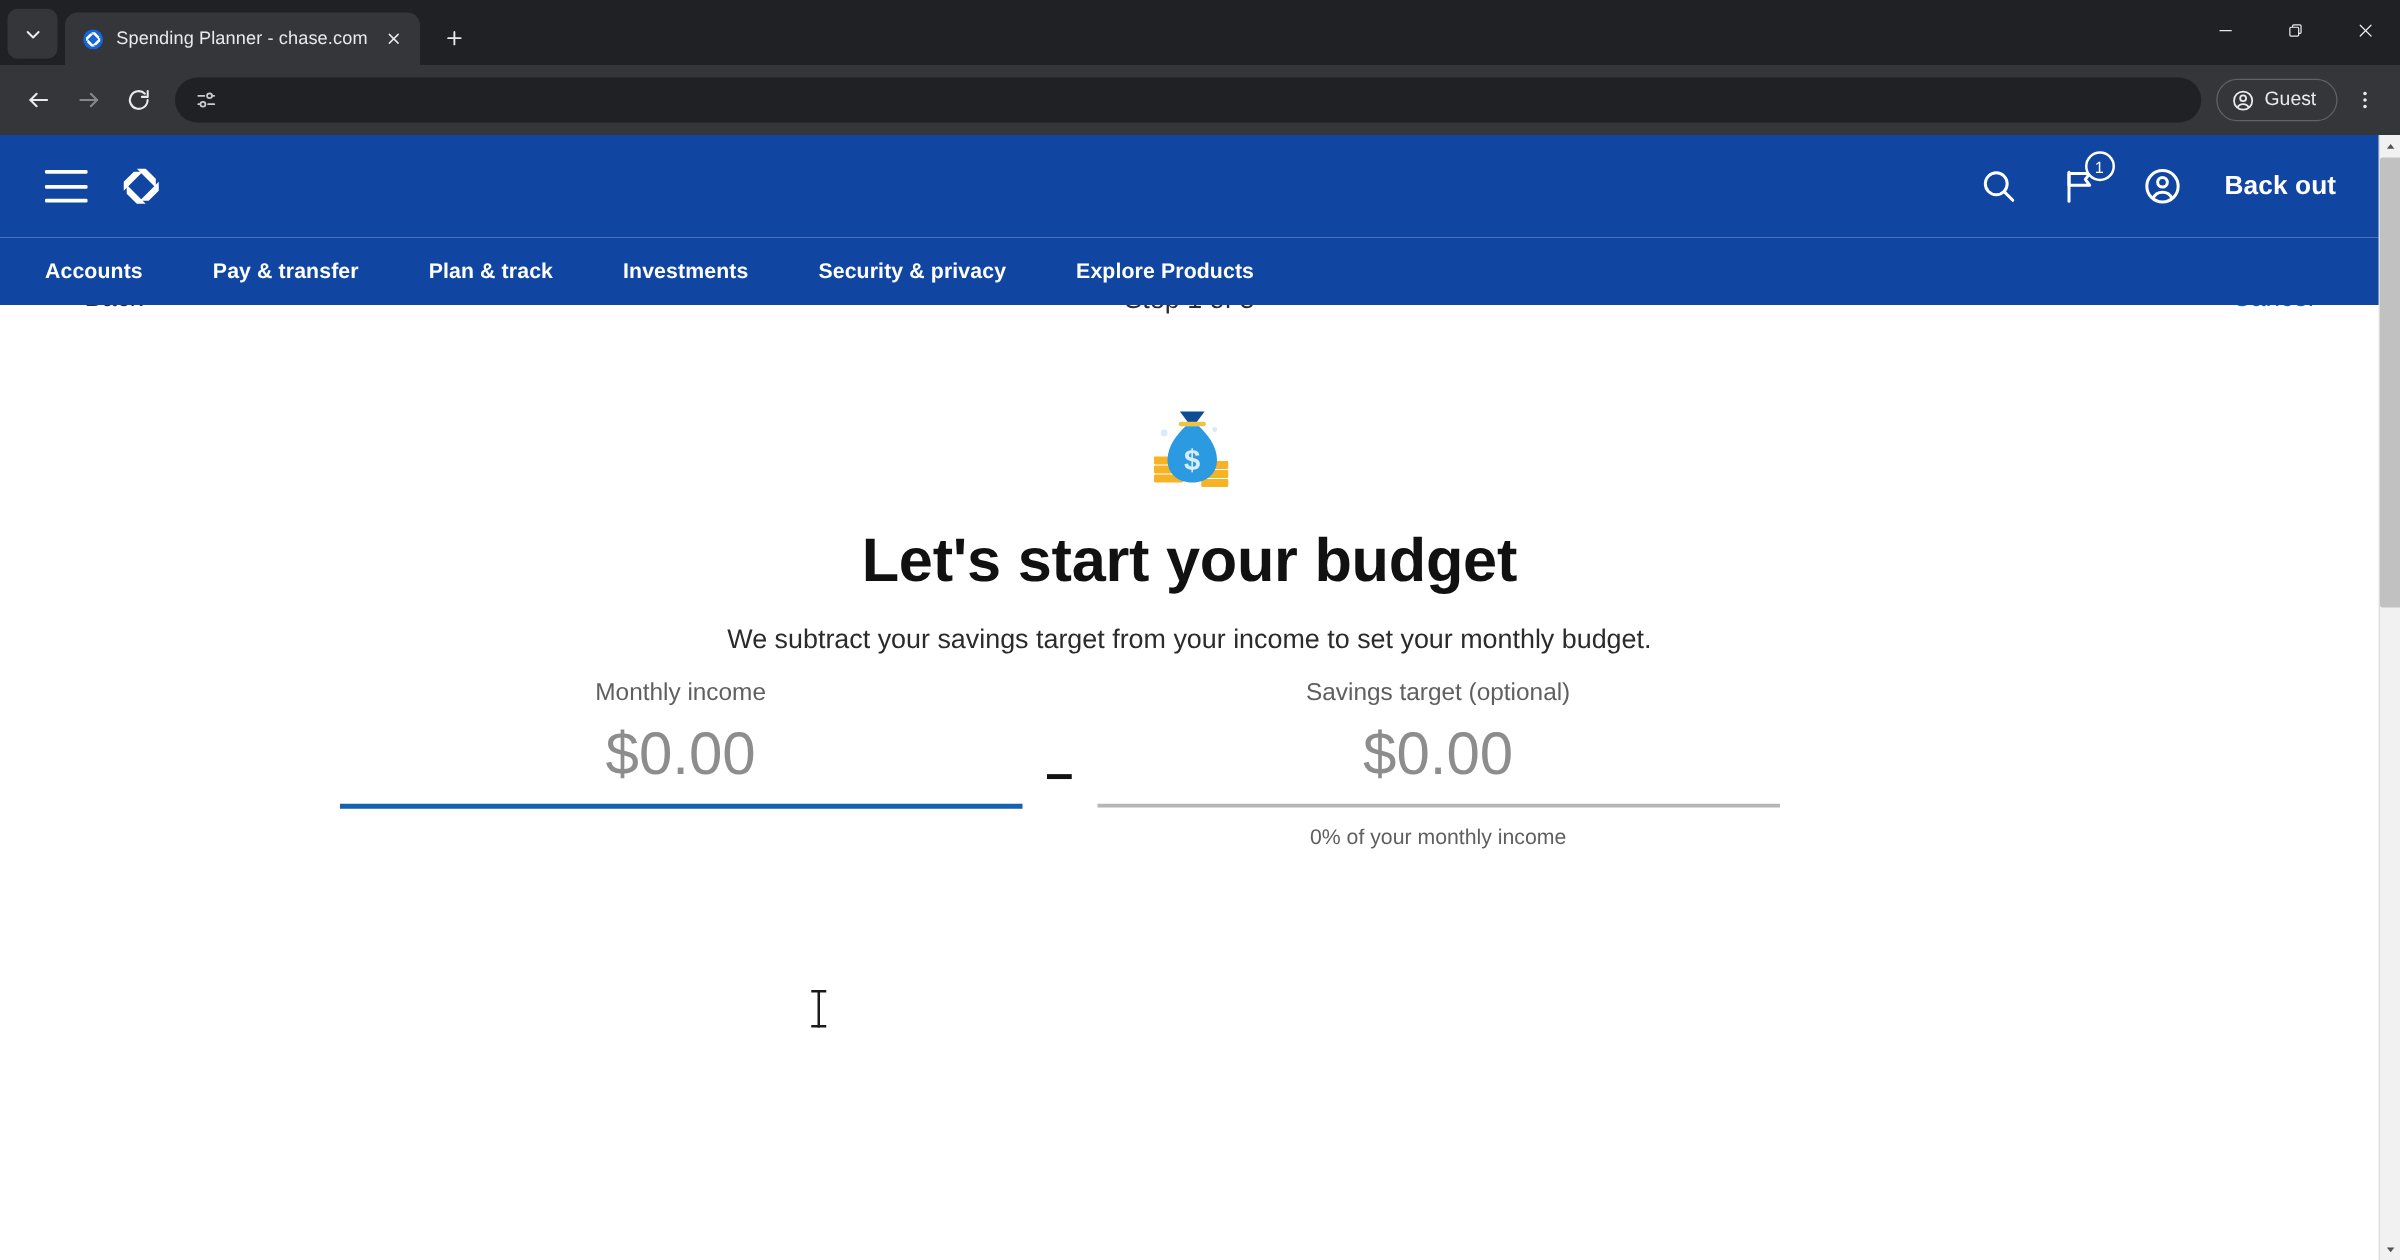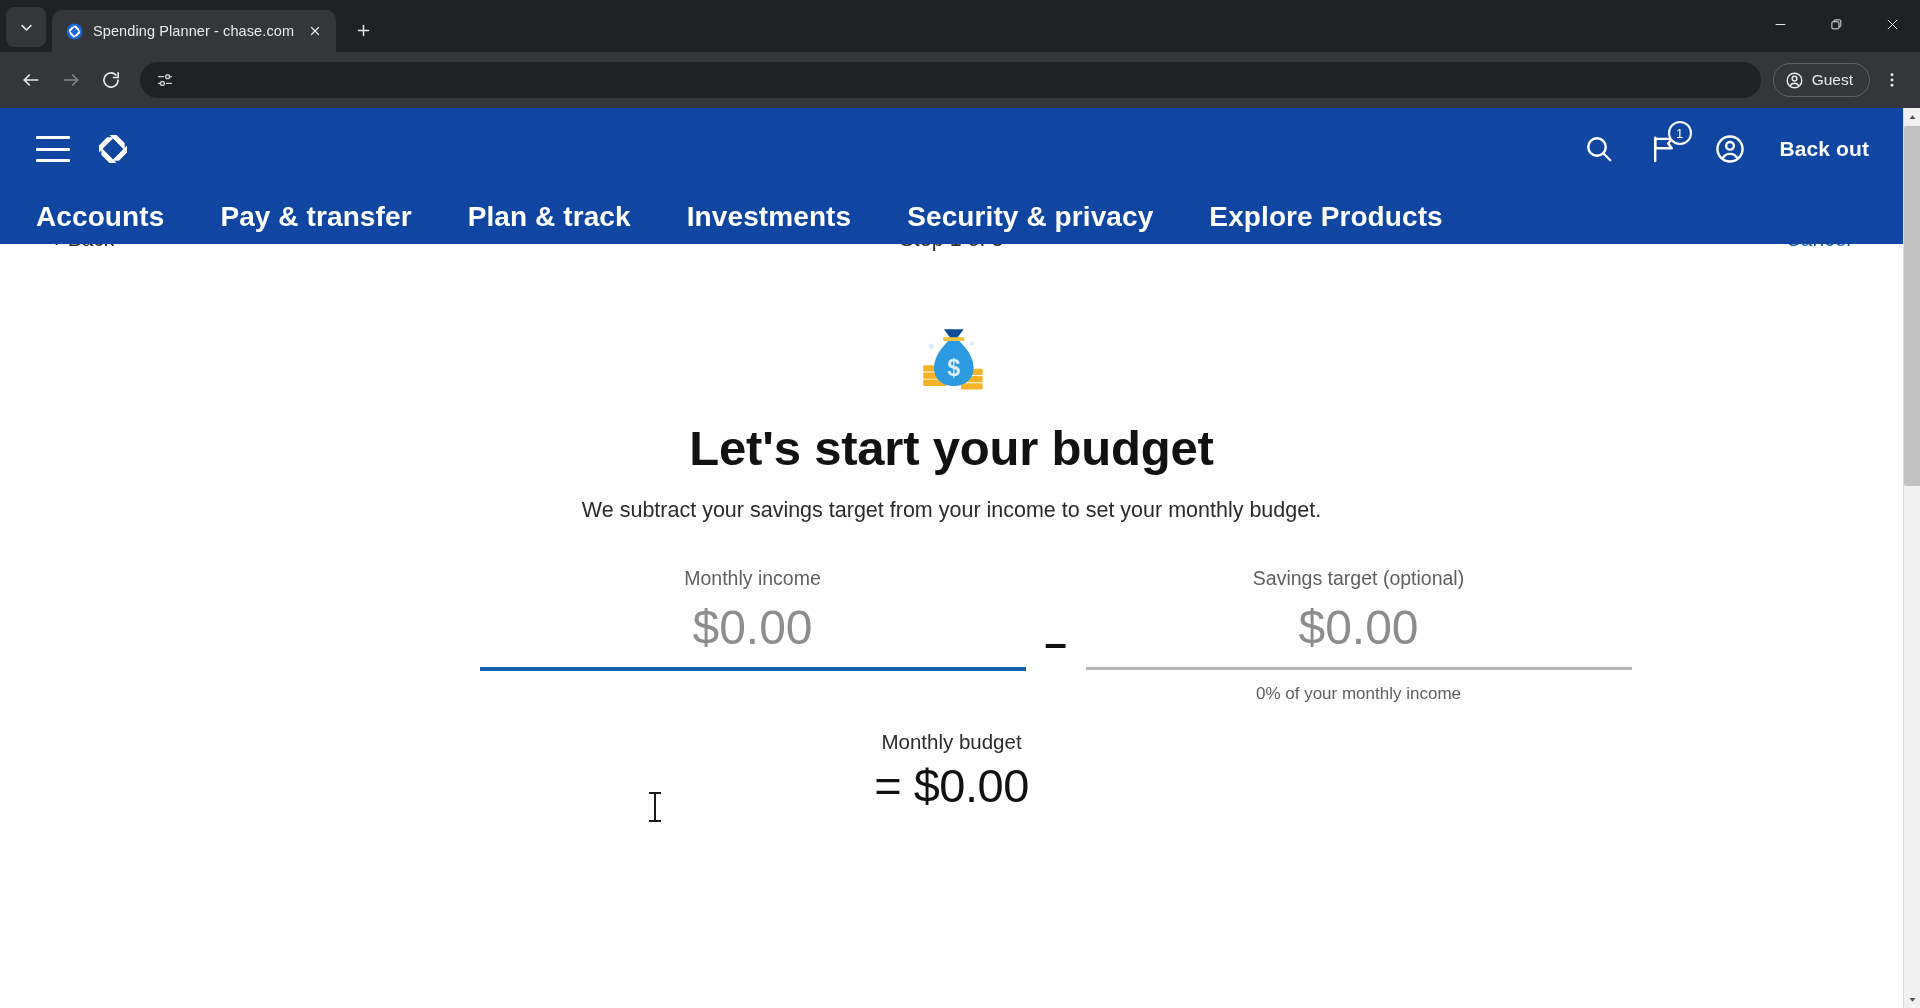--- a/index.html
+++ b/index.html
@@ -234,21 +234,21 @@
     height: 54px;
     display: flex;
     align-items: center;
     padding: 0 36px;
     gap: 56px;
     position: relative;
     z-index: 5;
   }
   .chase-nav a {
     color: #ffffff;
-    font-size: 28px;
+    font-size: 17px;
     font-weight: bold;
     text-decoration: none;
     cursor: pointer;
     white-space: nowrap;
     letter-spacing: 0.1px;
   }
 
   
   .stepbar {
     position: absolute;
@@ -304,25 +304,25 @@
     margin-top: 22px;
     letter-spacing: -0.2px;
   }
   .subhead {
     font-size: 21.5px;
     color: #2b2b2b;
     margin-top: 22px;
   }
 
   .calc-row {
-    margin-top: 44px;
+    margin-top: 19px;
     width: 1360px;
     display: flex;
     align-items: flex-start;
-    justify-content: flex-end;
+    justify-content: flex-start;
   }
   .field { width: 546px; display: flex; flex-direction: column; align-items: center; }
   .field-label {
     font-size: 19.5px;
     color: #5f5f5f;
     margin-bottom: 6px;
   }
   .field-input {
     width: 100%;
     text-align: center;
@@ -647,24 +647,20 @@
 
             <div class="minus">–</div>
 
             <div class="field">
               <div class="field-label">Savings target (optional)</div>
               <input class="field-input" type="text" placeholder="$0.00" style="">
               <div class="field-hint">0% of your monthly income</div>
             </div>
           </div>
 
-          <div class="budget-block">
-            <div class="budget-label">Monthly budget</div>
-            <div class="budget-value">= $0.00</div>
-          </div>
         </div>
 
       </div>
 
       <div class="caret"></div>
     </div>
 
     <div class="scrollbar">
       <div class="sb-arrow">
         <svg viewBox="0 0 12 12" width="9" height="9" fill="#50535a">

